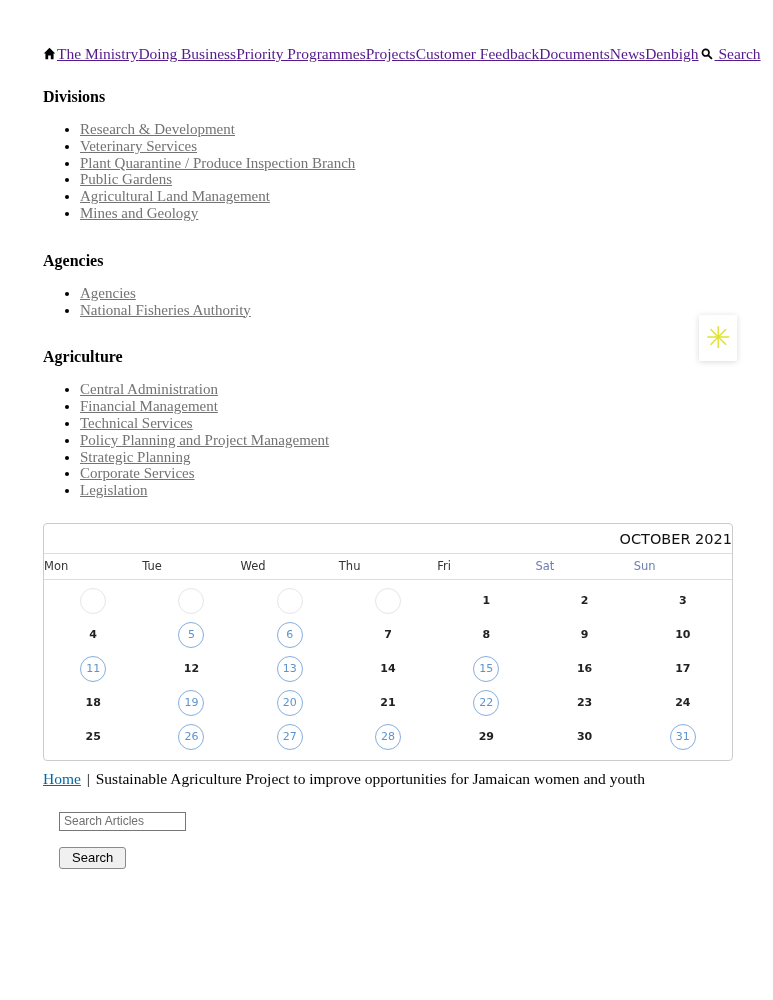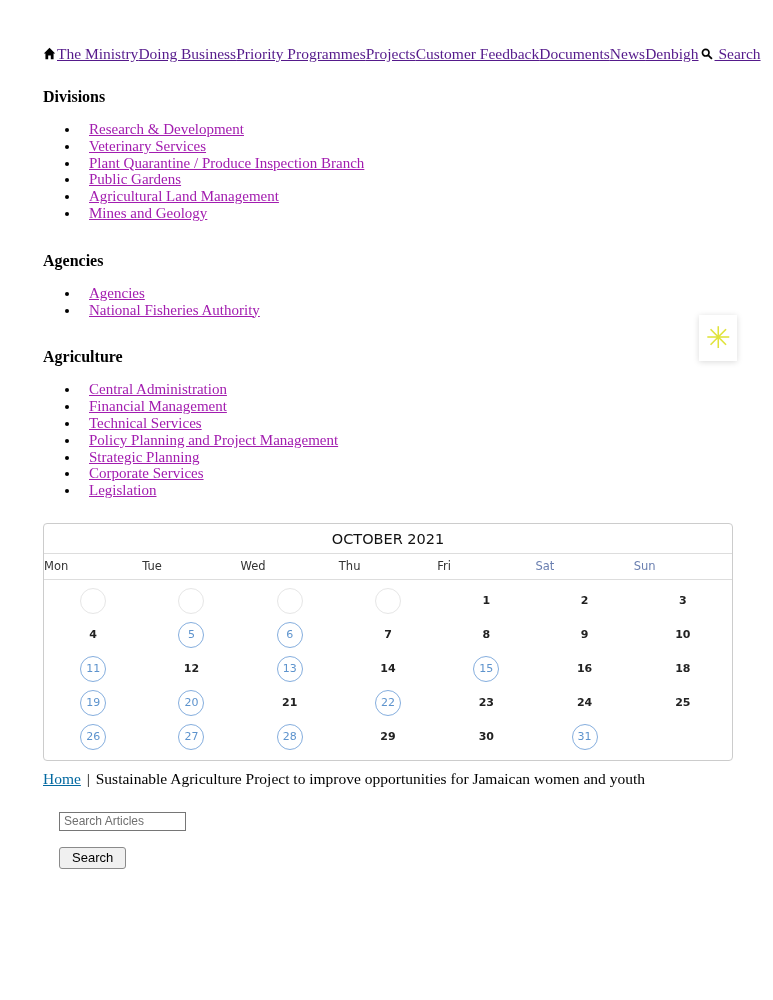--- a/index.html
+++ b/index.html
@@ -21,32 +21,32 @@
   .top-nav a.home-link { text-decoration: none; color: #000; margin-right: 1px; }
   .top-nav svg { vertical-align: -1px; }
   .nav-search-icon { margin: 0 2px 0 2px; }
 
   
   .section { margin-top: 30px; }
   #sections > .section:first-child { margin-top: 25px; }
   h2.section-title { font-size: 16px; font-weight: bold; margin: 0 0 15px 0; color: #000; }
   ul.link-list { margin: 0; padding-left: 37px; }
   ul.link-list li { font-size: 15px; line-height: 16.8px; color: #000; }
-  ul.link-list a { color: #a21caf; text-decoration: underline; margin-left: 9px; }
+  ul.link-list a { color: #737373; text-decoration: underline; }
 
   
   .calendar {
     margin-top: 24px;
     border: 1px solid #cccccc;
     border-radius: 4px;
     background: #fff;
     font-family: "DejaVu Sans", sans-serif;
     overflow: hidden;
   }
-  .cal-title { text-align: center; font-size: 14.5px; color: #111; padding: 7px 0 6px; border-bottom: 1px solid #dddddd; }
+  .cal-title { text-align: right; font-size: 14.5px; color: #111; padding: 7px 0 6px; border-bottom: 1px solid #dddddd; }
   .cal-header { display: grid; grid-template-columns: repeat(7, 1fr); border-bottom: 1px solid #dddddd; }
   .cal-header .dow { text-align: left; font-size: 11.5px; color: #333; padding: 5px 0 6px; }
   .cal-header .dow.weekend { color: #6a7fb0; }
   .cal-grid { display: grid; grid-template-columns: repeat(7, 1fr); padding: 4px 0 6px; }
   .cal-cell { display: flex; align-items: center; justify-content: center; height: 34px; }
   .day-circle {
     width: 26px; height: 26px; border-radius: 50%;
     display: flex; align-items: center; justify-content: center;
     font-size: 11px; border: 1px solid transparent;
   }
@@ -212,20 +212,23 @@
         <div class="cal-cell">
           <div class="day-circle plain">14</div>
         </div>
         <div class="cal-cell">
           <div class="day-circle event">15</div>
         </div>
         <div class="cal-cell">
           <div class="day-circle plain">16</div>
         </div>
         <div class="cal-cell">
+          <div class="day-circle plain">17</div>
+        </div>
+        <div class="cal-cell">
           <div class="day-circle plain">18</div>
         </div>
         <div class="cal-cell">
           <div class="day-circle event">19</div>
         </div>
         <div class="cal-cell">
           <div class="day-circle event">20</div>
         </div>
         <div class="cal-cell">
           <div class="day-circle plain">21</div>

